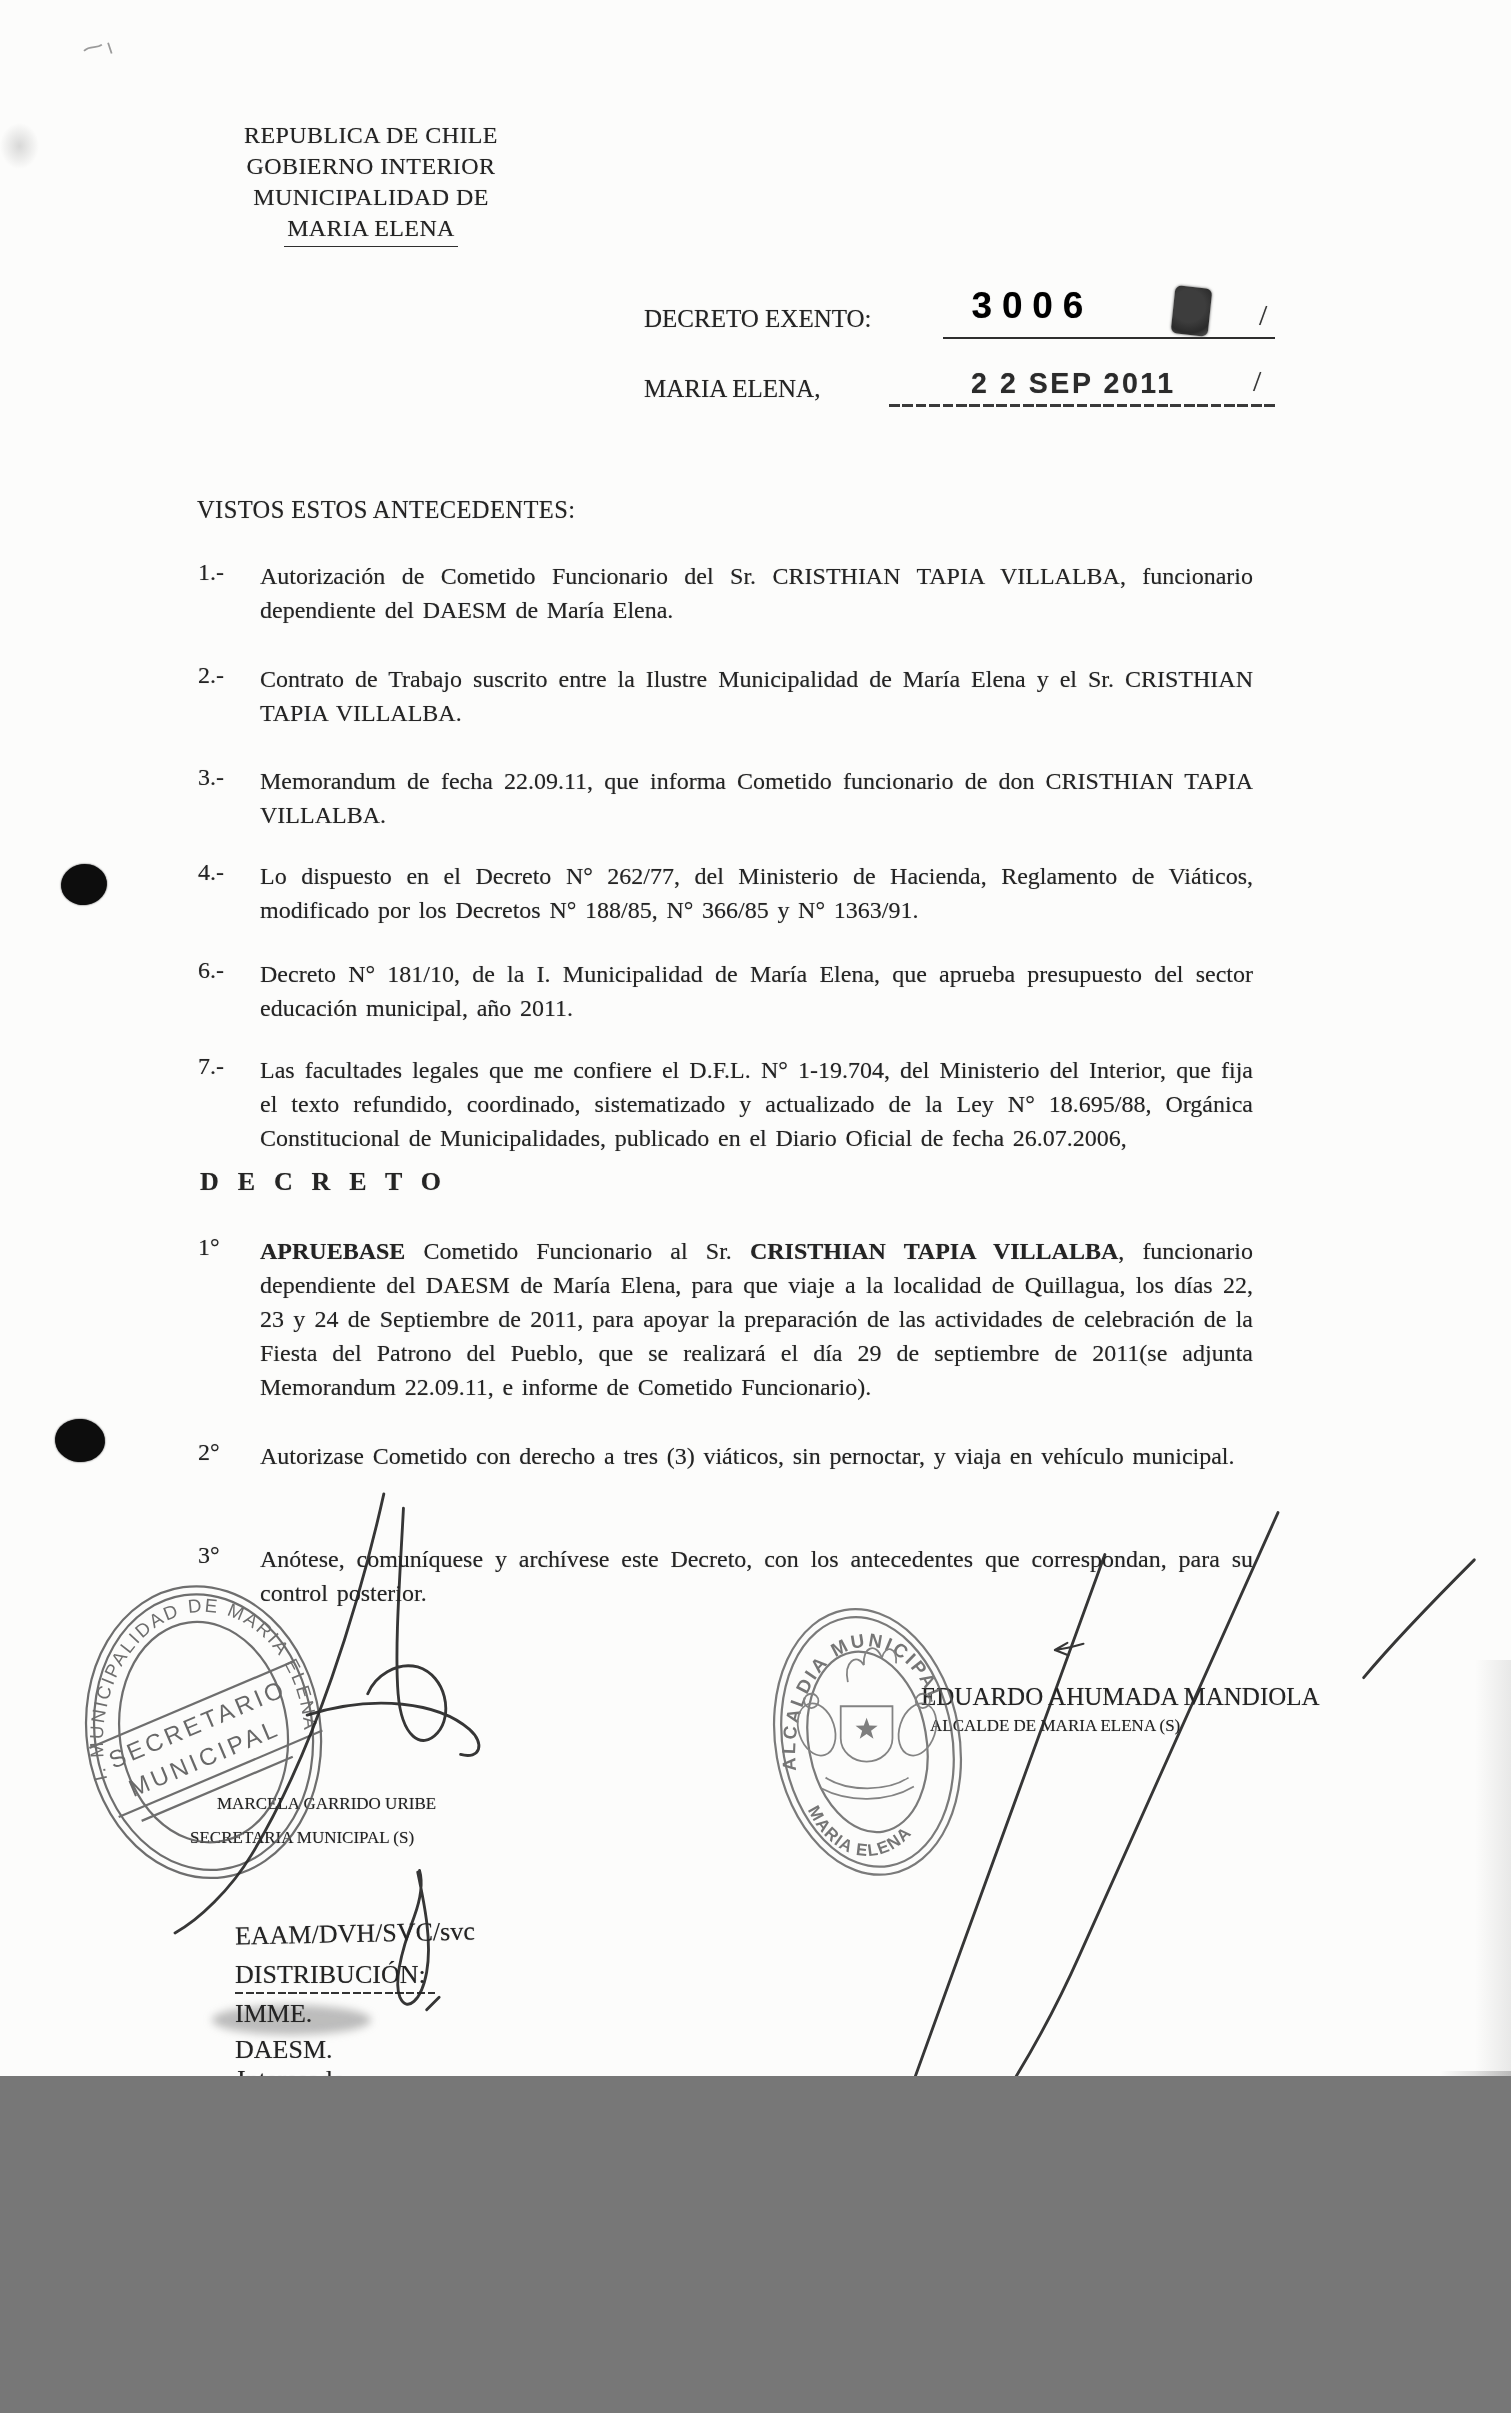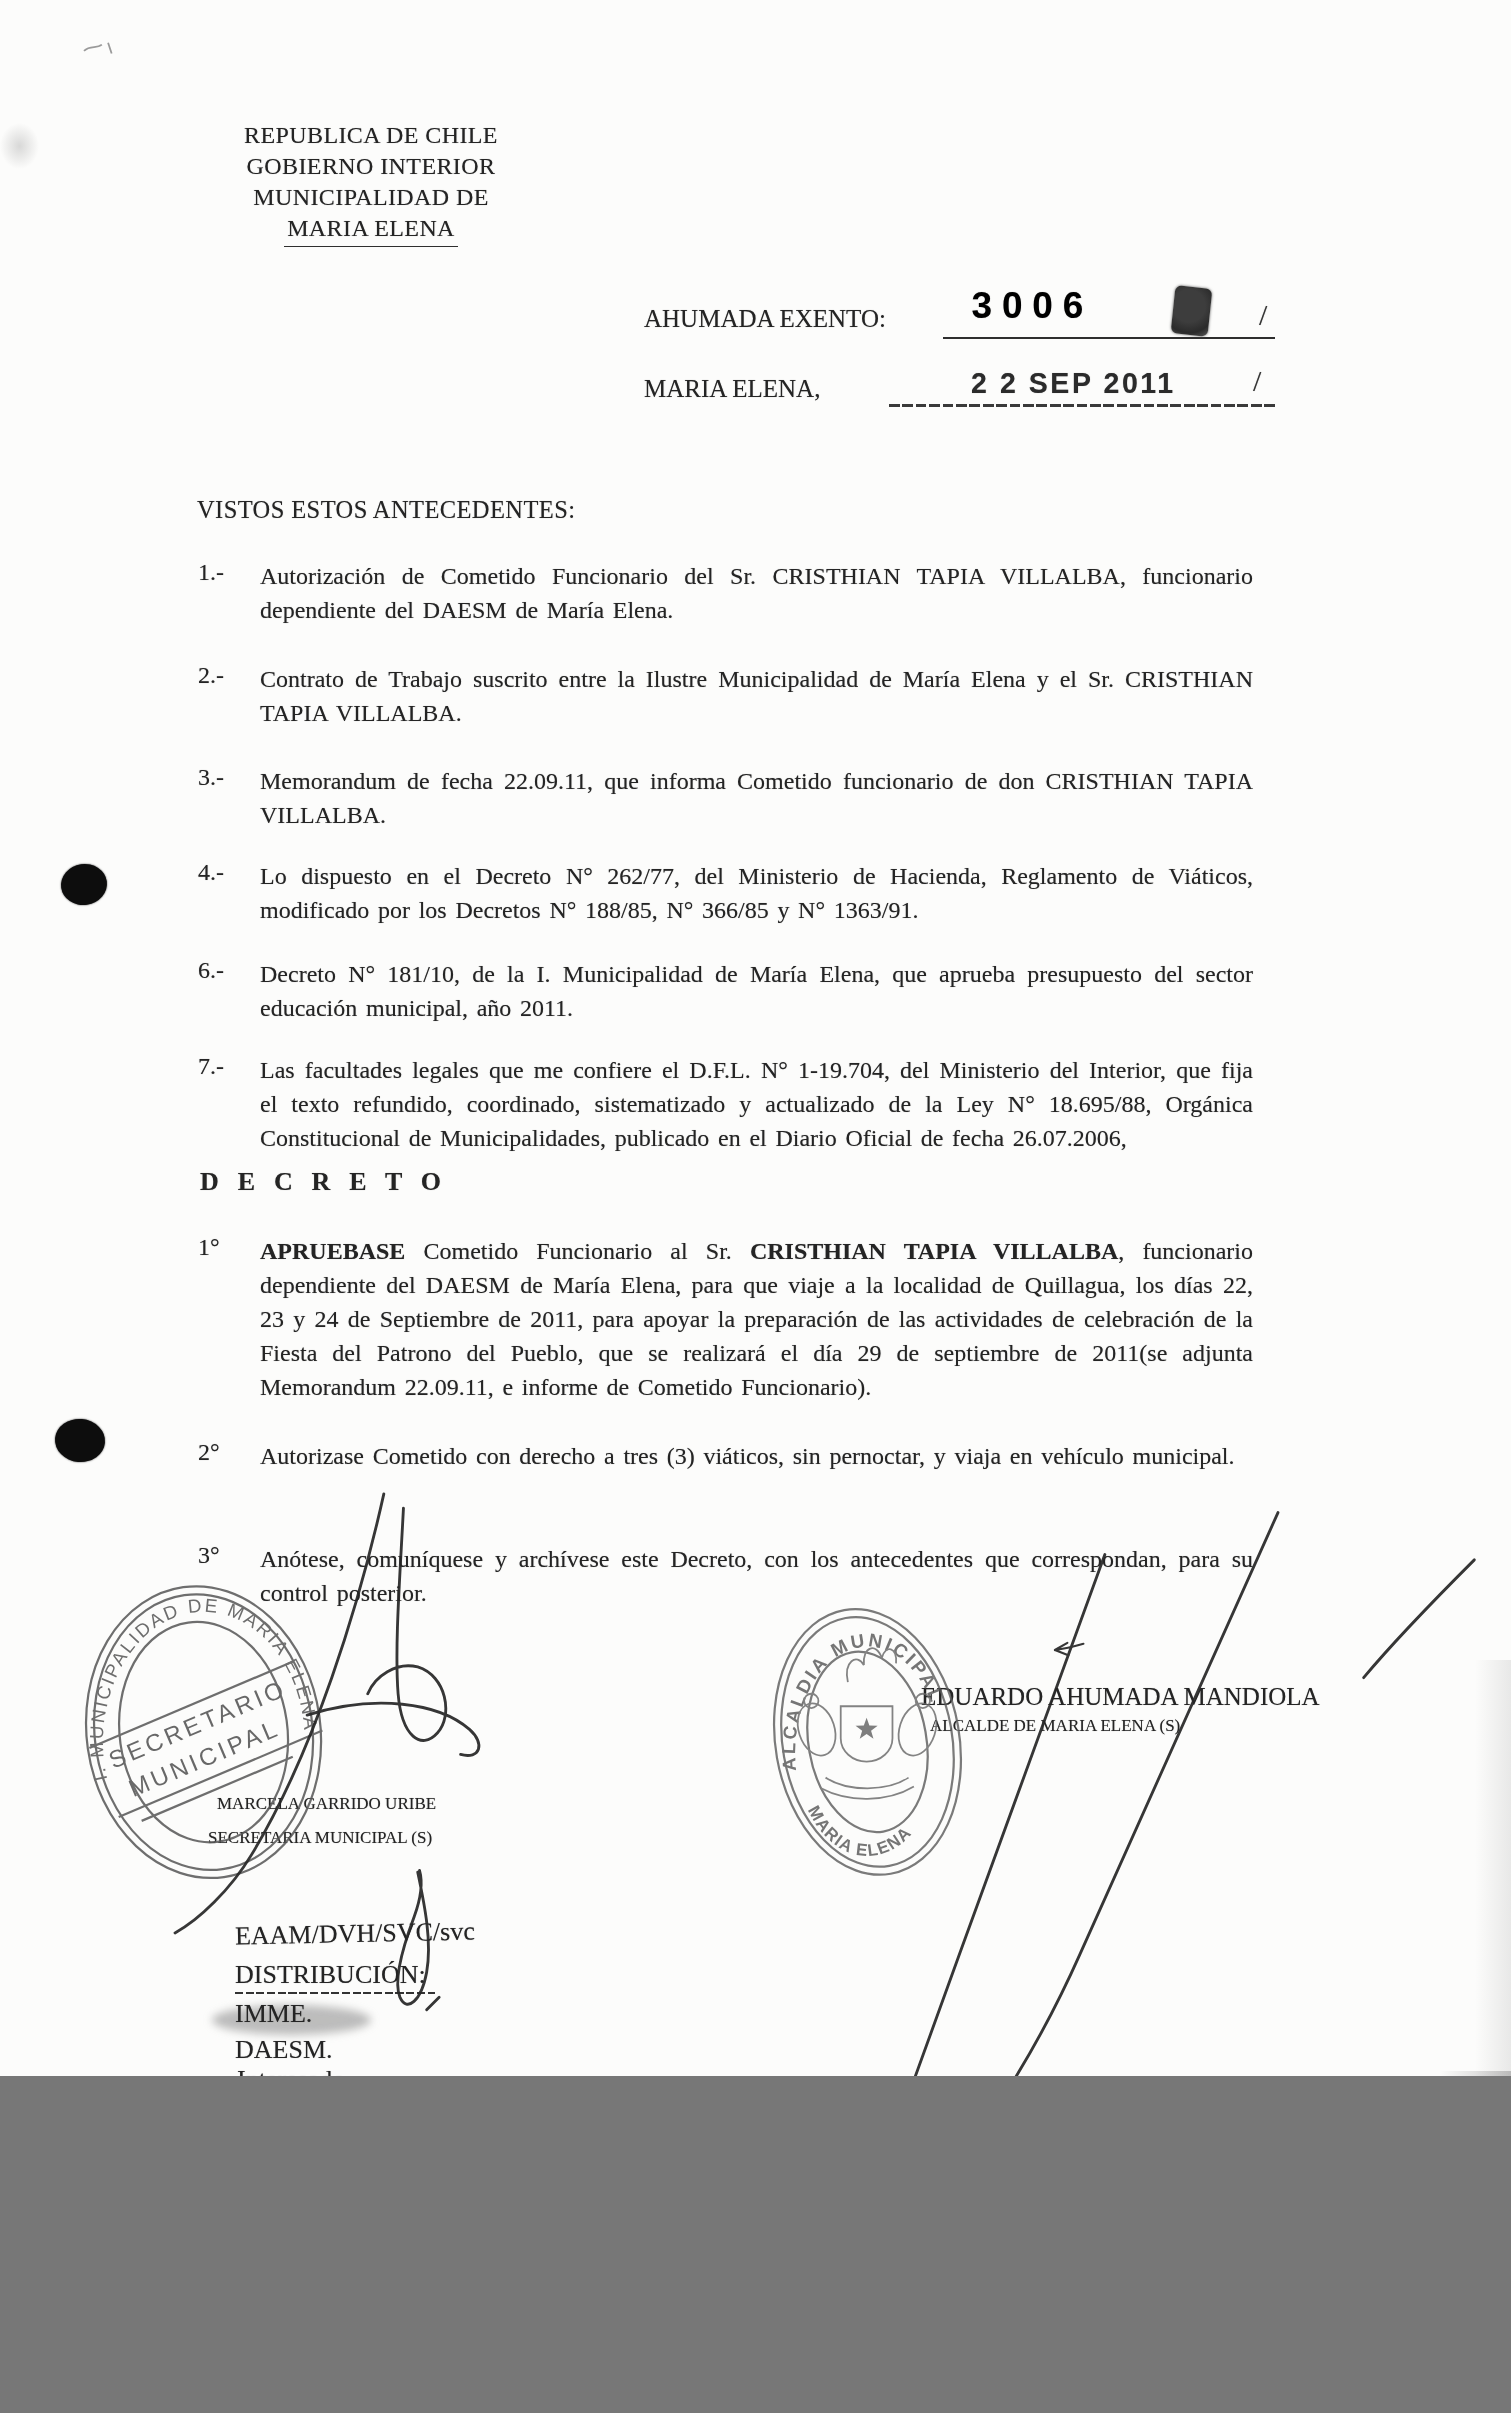--- a/index.html
+++ b/index.html
@@ -78,21 +78,21 @@
   <div class="abs" id="edge-gray-2"></div>
   <div class="abs" id="imme-smudge"></div>
 
   <div class="abs scan-text" id="letterhead">
     <div>REPUBLICA DE CHILE</div>
     <div>GOBIERNO  INTERIOR</div>
     <div>MUNICIPALIDAD DE</div>
     <div><span class="ul">MARIA ELENA</span></div>
   </div>
 
-  <div class="abs scan-text hdr-label" style="left:644px;top:305px;">AHUMADA EXENTO:</div>
+  <div class="abs scan-text hdr-label" style="left:644px;top:305px;">DECRETO EXENTO:</div>
   <div class="abs" id="num-field">
     <div class="abs scan-text" id="num-text">3006</div>
     <div class="abs" id="ink-blob"></div>
   </div>
   <div class="abs scan-text slash" style="left:1259px;top:298px;">/</div>
 
   <div class="abs scan-text hdr-label" style="left:644px;top:375px;">MARIA ELENA,</div>
   <div class="abs" id="date-field">
     <div class="abs scan-text" id="date-text">2 2 SEP 2011</div>
   </div>
@@ -134,21 +134,21 @@
   <div class="abs scan-text vitem" style="top:1439px;">
     <span class="inum">2°</span>
     <div class="itext">Autorizase Cometido con derecho a tres (3) viáticos, sin pernoctar, y viaja en vehículo municipal.</div>
   </div>
   <div class="abs scan-text vitem" style="top:1542px;">
     <span class="inum">3°</span>
     <div class="itext">Anótese, comuníquese y archívese este Decreto, con los antecedentes que correspondan, para su control posterior.</div>
   </div>
 
   <div class="abs scan-text sig-name" style="left:217px;top:1794px;">MARCELA GARRIDO URIBE</div>
-  <div class="abs scan-text sig-name" style="left:208px;top:1828px;text-align:right;">SECRETARIA MUNICIPAL (S)</div>
+  <div class="abs scan-text sig-name" style="left:190px;top:1828px;text-align:right;">SECRETARIA MUNICIPAL (S)</div>
   <div class="abs scan-text sig-name" style="left:921px;top:1683px;font-size:25px;">EDUARDO AHUMADA MANDIOLA</div>
   <div class="abs scan-text sig-name" style="left:930px;top:1716px;">ALCALDE DE MARIA ELENA (S)</div>
 
   <div class="abs scan-text foot" style="left:235px;top:1919px;transform:rotate(-1.2deg);">EAAM/DVH/SVC/svc</div>
   <div class="abs scan-text foot" style="left:235px;top:1960px;"><span id="dist-label">DISTRIBUCIÓN:</span></div>
   <div class="abs scan-text foot" style="left:235px;top:1999px;">IMME.</div>
   <div class="abs scan-text foot" style="left:235px;top:2035px;">DAESM.</div>
   <div class="abs scan-text foot" style="left:237px;top:2065px;">Interesado.</div>
   <div class="abs scan-text foot" style="left:239px;top:2096px;transform:rotate(-1deg);">Correlativo.</div>
 

